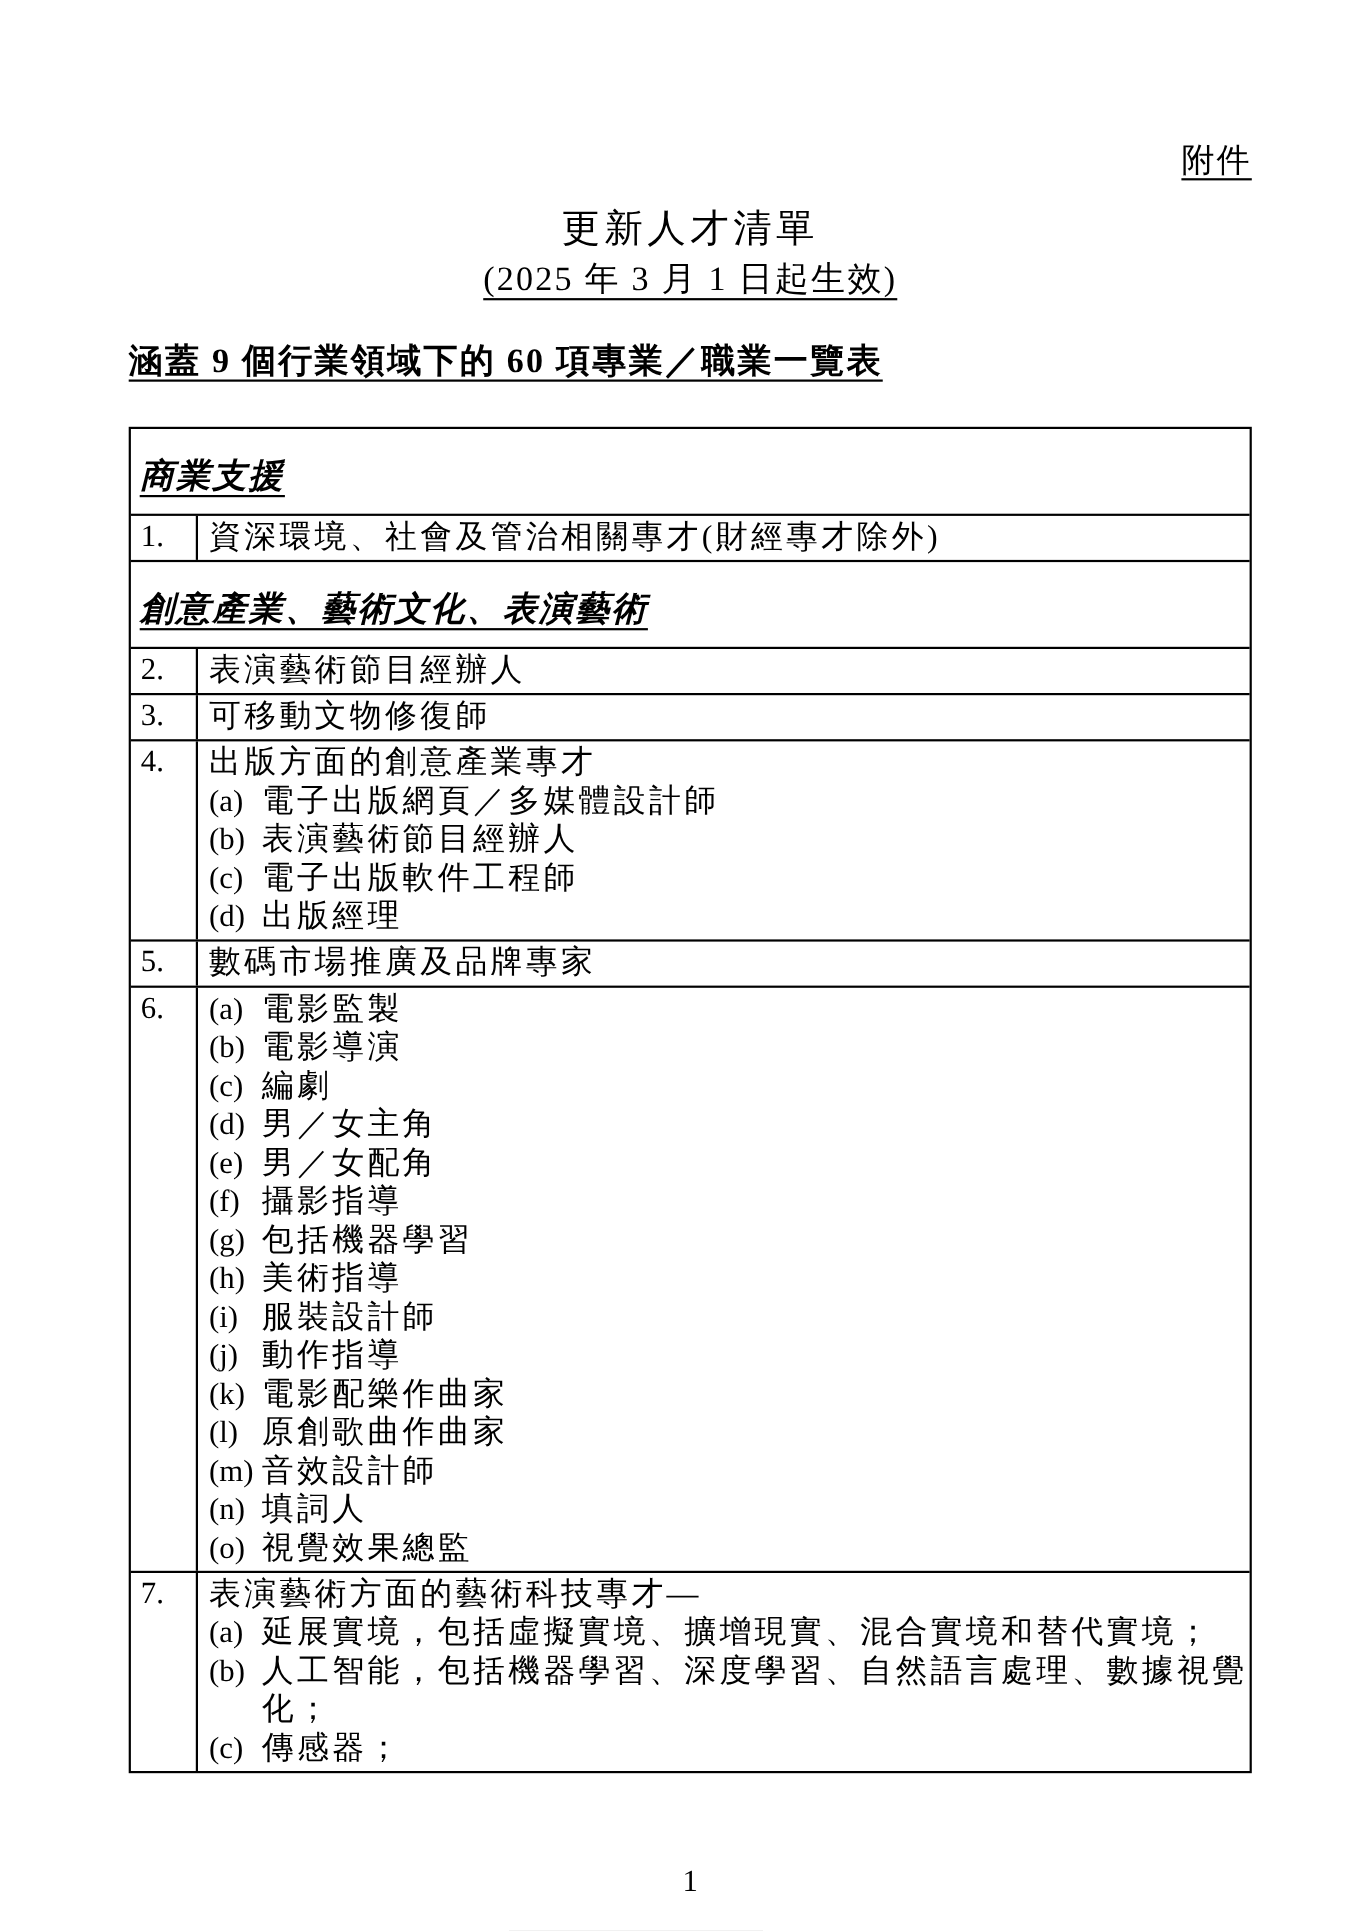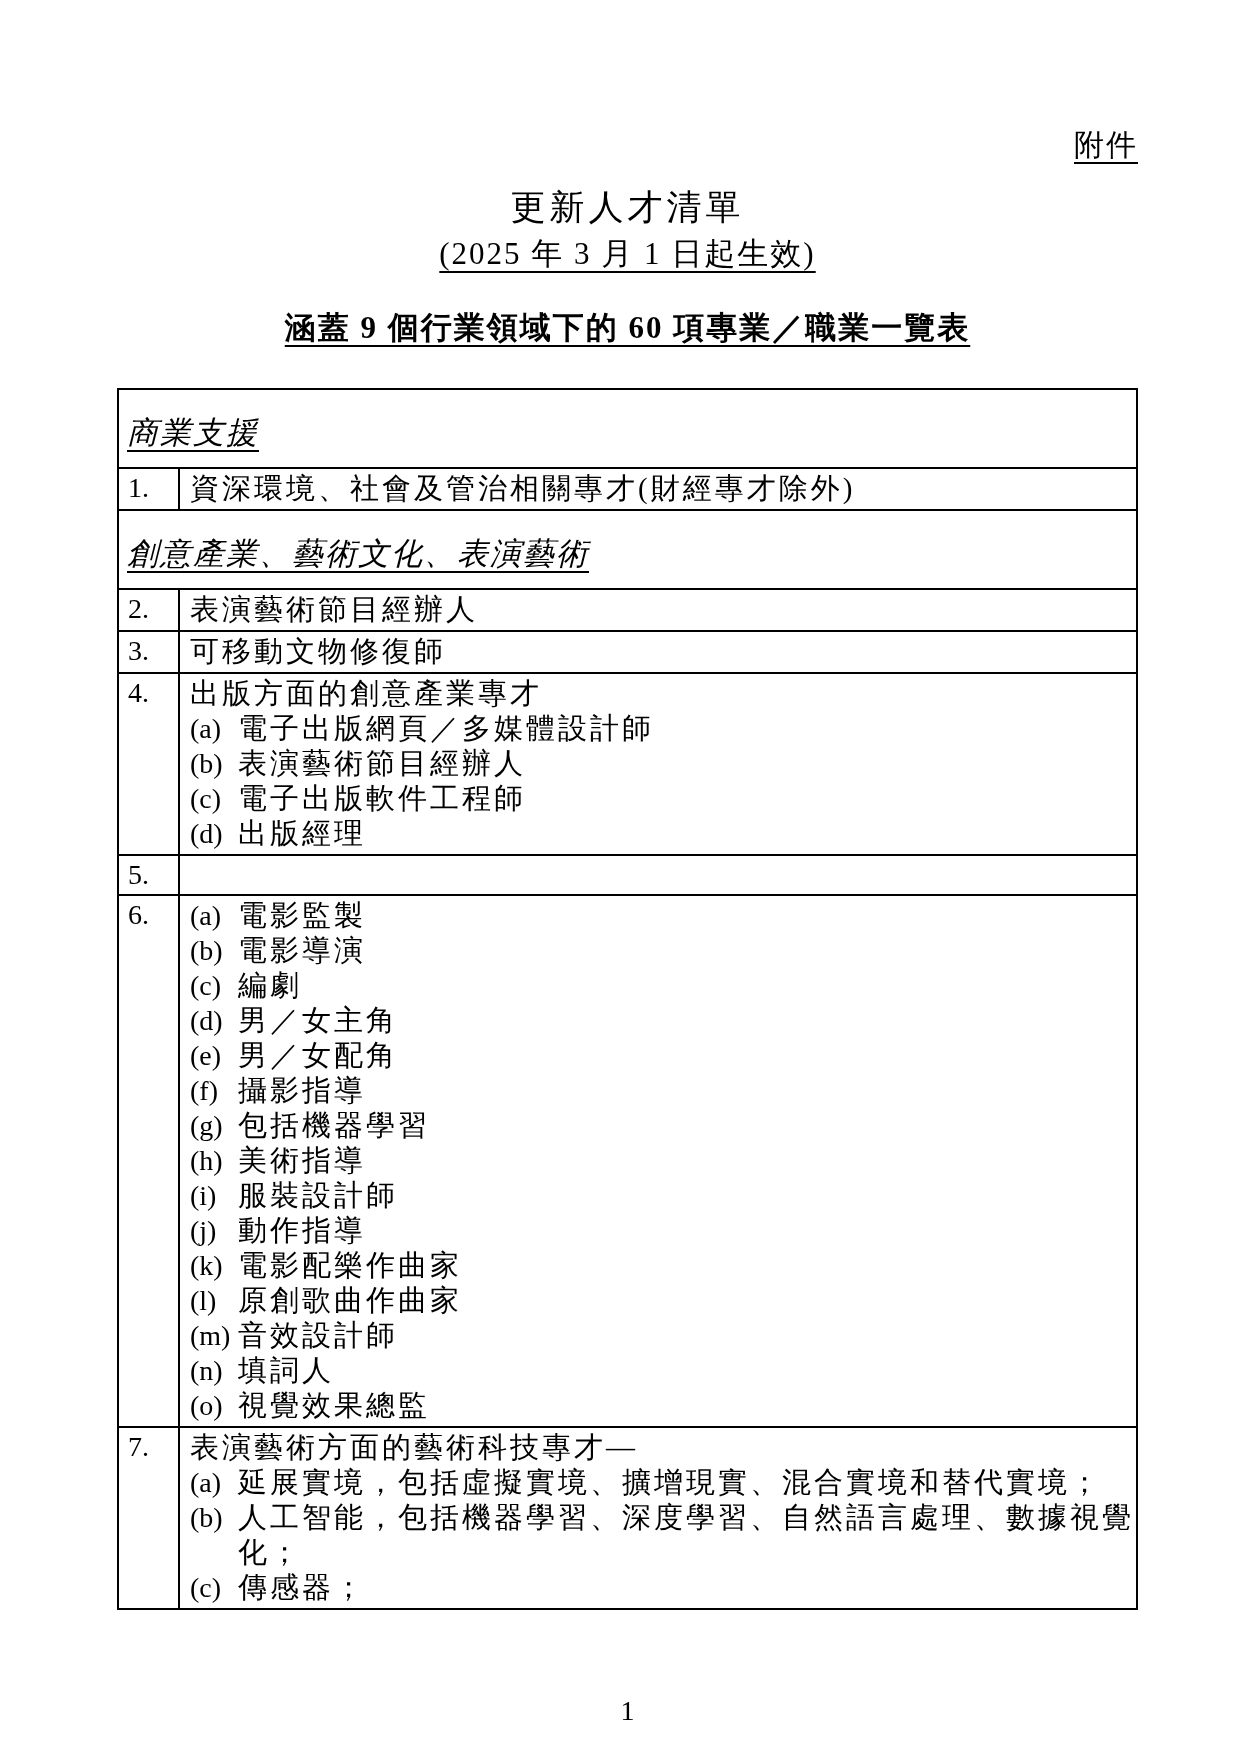--- a/index.html
+++ b/index.html
@@ -37,35 +37,35 @@
   }
   .doc-subtitle {
     margin-top:2px;
     text-align:center;
     font-size:31px;
     font-weight:normal;
     letter-spacing:2px;
   }
   .list-heading {
     margin-top:32px;
-    text-align:center;
+    text-align:left;
     font-size:31px;
     font-weight:bold;
     letter-spacing:2px;
   }
   .talent-table {
     margin-top:39px;
     border:2px solid #000;
   }
   .trow { border-top:2px solid #000; }
   .trow:first-child { border-top:none; }
   .section-row {
     padding:22px 8px 13px 8px;
     font-size:31px;
-    font-weight:normal;
+    font-weight:bold;
     font-style:italic;
     letter-spacing:2px;
   }
   .item-row { display:flex; }
   .num-cell {
     flex:0 0 61px;
     box-sizing:border-box;
     border-right:2px solid #000;
     padding:3px 0 3px 9px;
     font-size:28px;
@@ -153,20 +153,23 @@
               <span class="sub-text">電子出版軟件工程師</span>
             </div>
             <div class="sub-line">
               <span class="sub-label">(d)</span>
               <span class="sub-text">出版經理</span>
             </div>
           </div>
         </div>
         <div class="trow item-row">
           <div class="num-cell">5.</div>
+          <div class="body-cell">
+            <span class="row-title">數碼市場推廣及品牌專家</span>
+          </div>
         </div>
         <div class="trow item-row">
           <div class="num-cell">6.</div>
           <div class="body-cell">
             <div class="sub-line">
               <span class="sub-label">(a)</span>
               <span class="sub-text">電影監製</span>
             </div>
             <div class="sub-line">
               <span class="sub-label">(b)</span>

